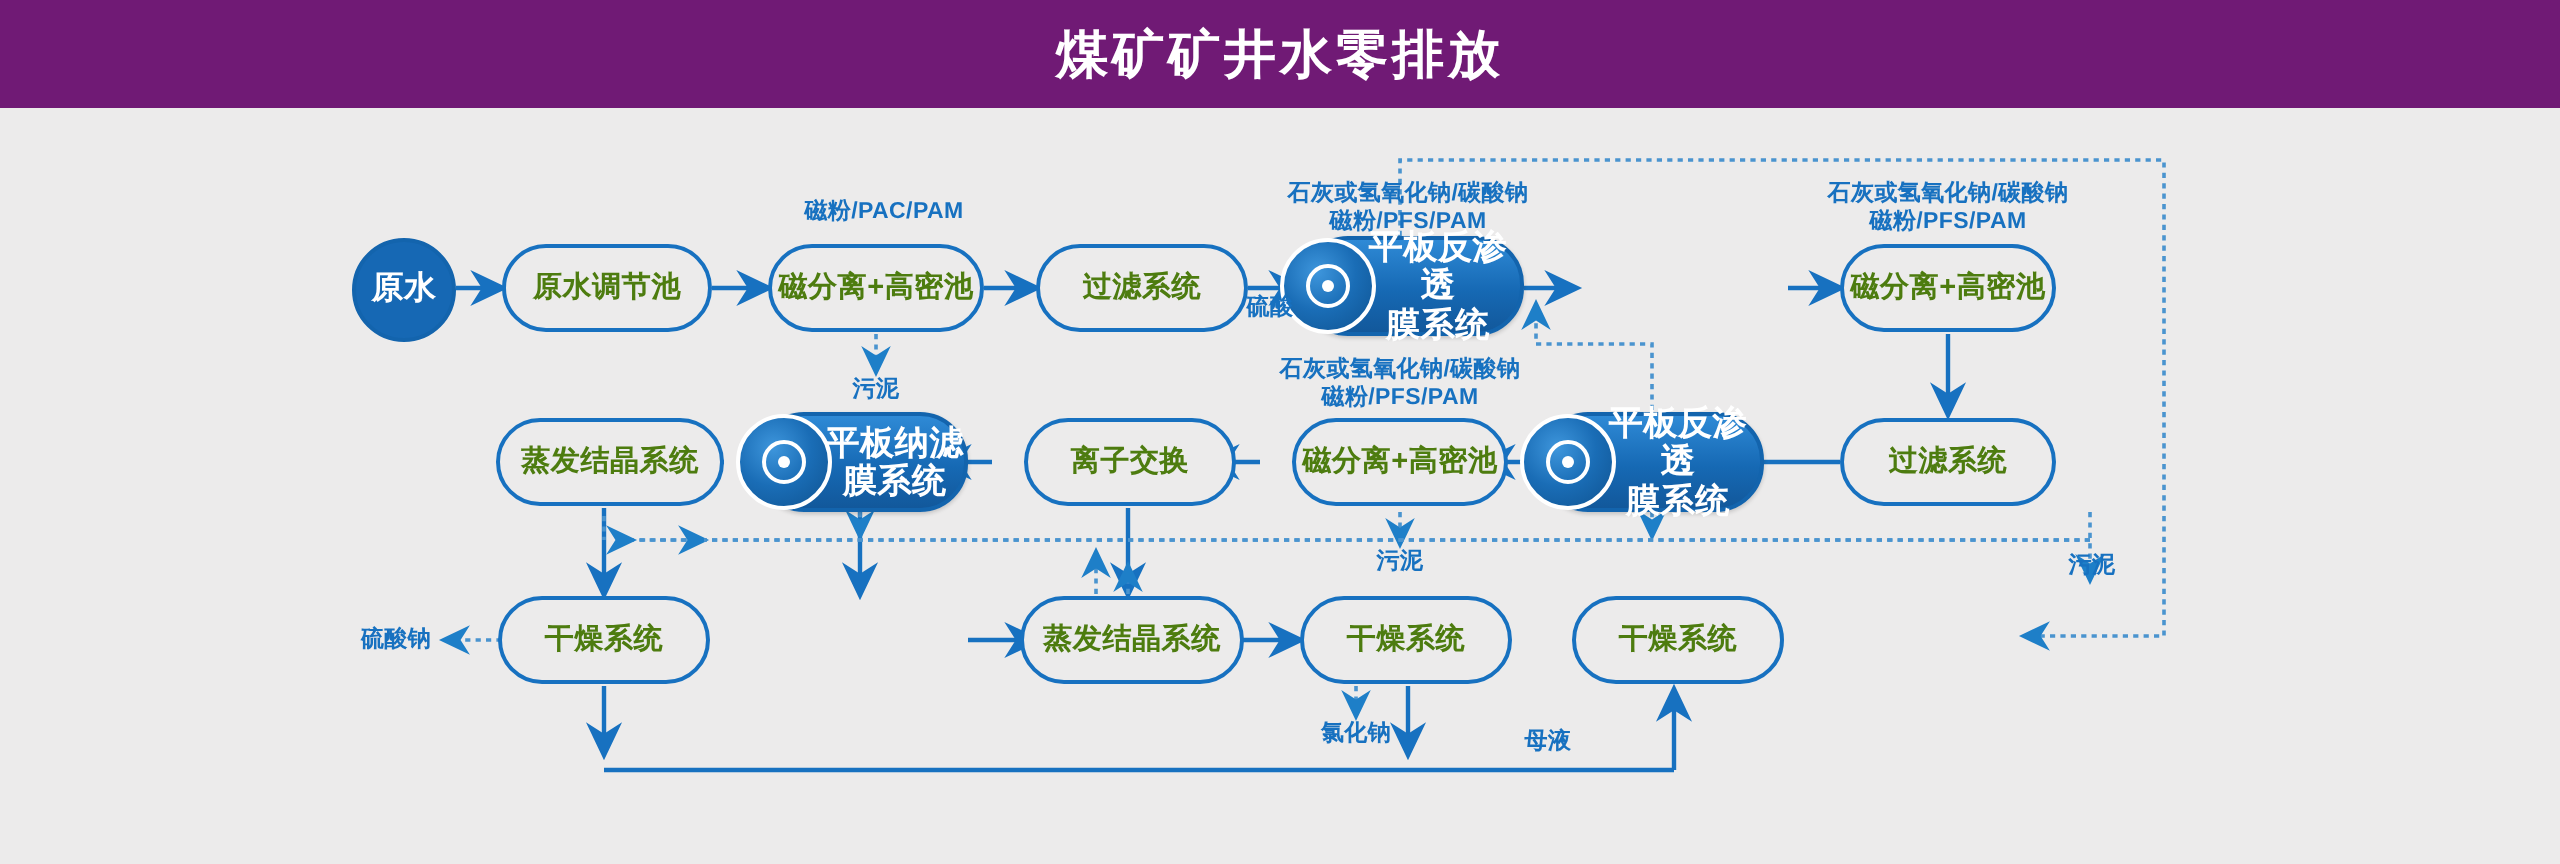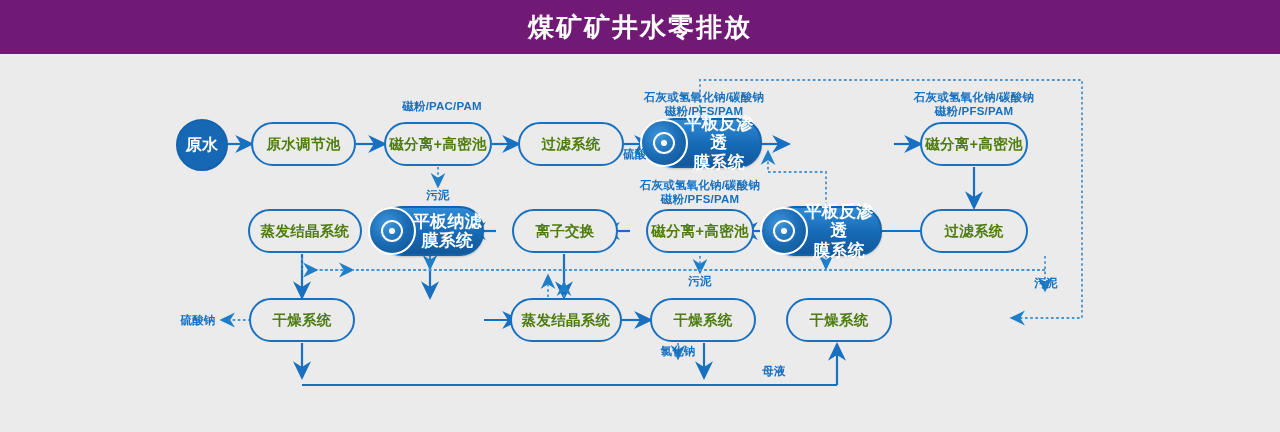--- a/index.html
+++ b/index.html
@@ -254,17 +254,17 @@
 
   <div class="anno" style="left:610px;top:178px;width:180px;">石灰或氢氧化钠/碳酸钠
 磁粉/PFS/PAM</div>
 
   <div class="anno" style="left:670px;top:274px;width:60px;">污泥</div>
 
   <div class="anno" style="left:1016px;top:276px;width:60px;">污泥</div>
 
   <div class="anno" style="left:172px;top:313px;width:52px;">硫酸钠</div>
 
-  <div class="anno" style="left:648px;top:344px;width:60px;">氯化钠</div>
+  <div class="anno" style="left:648px;top:360px;width:60px;">氯化钠</div>
 
   <div class="anno" style="left:744px;top:364px;width:60px;">母液</div>
 
 </div>
 
 </body></html>

